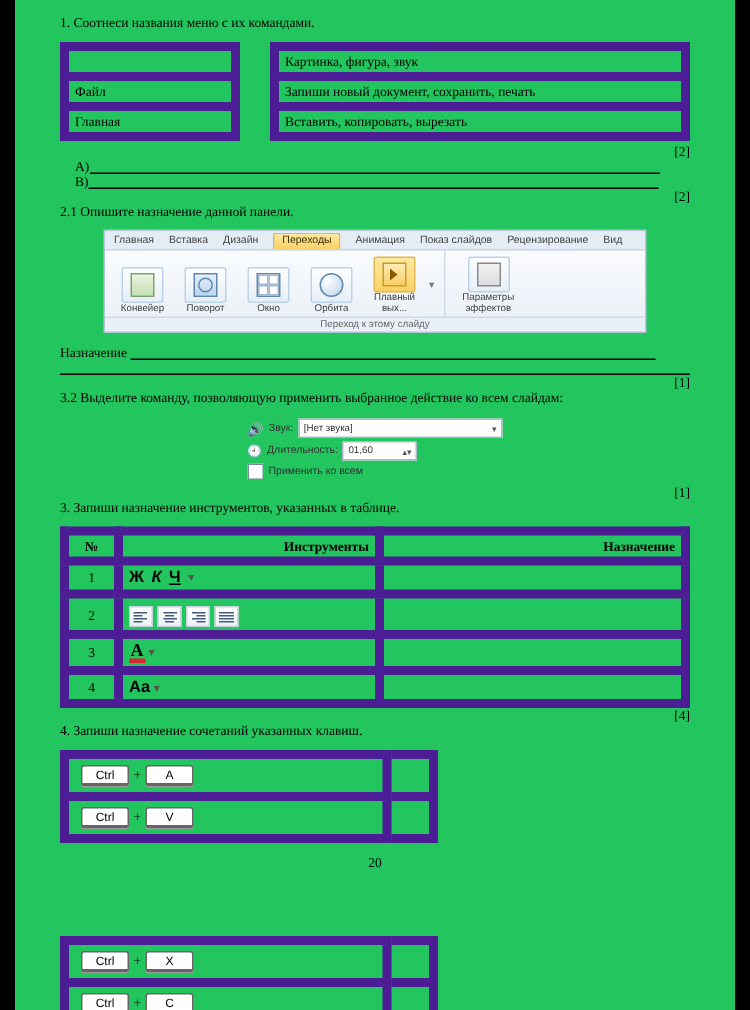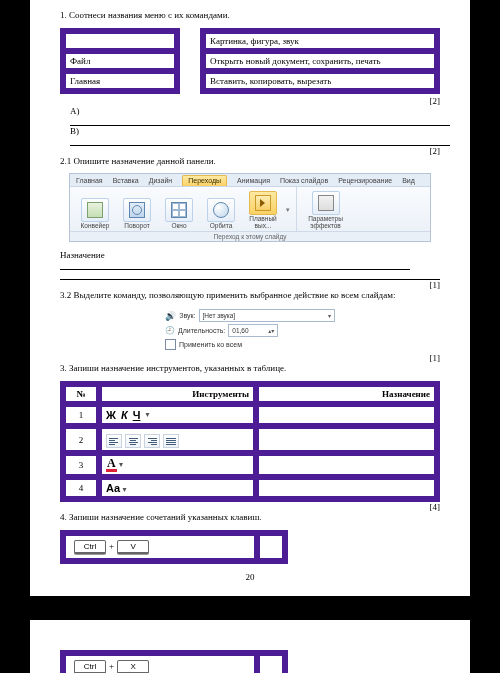--- a/index.html
+++ b/index.html
@@ -4,23 +4,23 @@
 <style>
   body {
     margin: 0;
     padding: 0;
     background: #000;
     font-family: "Times New Roman", serif;
     font-size: 9px;
     color: #000;
   }
   .page {
-    background: #ffffff;
-    width: 440px;
-    margin: 0 auto 24px auto;
+    background: #22c55e;
+    width: 480px;
+    margin: 0 auto 0 auto;
     padding: 10px 30px 14px 30px;
     box-sizing: border-box;
   }
   .task { margin-bottom: 6px; line-height: 1.3; }
   .points { text-align: right; font-size: 9px; }
   table.bordered {
     border-collapse: collapse;
     width: 100%;
     font-size: 9px;
   }
@@ -187,21 +187,21 @@
             <td>Главная</td>
           </tr>
     </tbody>
       </table>
     <table class="bordered" style="flex:1;">
       <tbody>
           <tr>
             <td>Картинка, фигура, звук</td>
           </tr>
       <tr>
-            <td>Открыть новый документ, сохранить, печать</td>
+            <td>Запиши новый документ, сохранить, печать</td>
           </tr>
       <tr>
             <td>Вставить, копировать, вырезать</td>
           </tr>
     </tbody>
       </table>
   </div>
   <div class="points">[2]</div>
 
   <div style="padding-left:10px;">
@@ -372,20 +372,26 @@
       </td>
       <td></td>
     </tr>
   </tbody>
     </table>
   <div class="points">[4]</div>
 
   <div class="task">4. Запиши назначение сочетаний указанных клавиш.</div>
   <table class="bordered" style="width:60%;">
     <tbody>
+        <tr>
+      <td class="key-cell">
+        <span class="kbd">Ctrl</span><span class="plus">+</span><span class="kbd">A</span>
+      </td>
+      <td></td>
+    </tr>
     <tr>
       <td class="key-cell">
         <span class="kbd">Ctrl</span><span class="plus">+</span><span class="kbd">V</span>
       </td>
       <td></td>
     </tr>
   </tbody>
     </table>
 
   <div class="pgnum">20</div>

